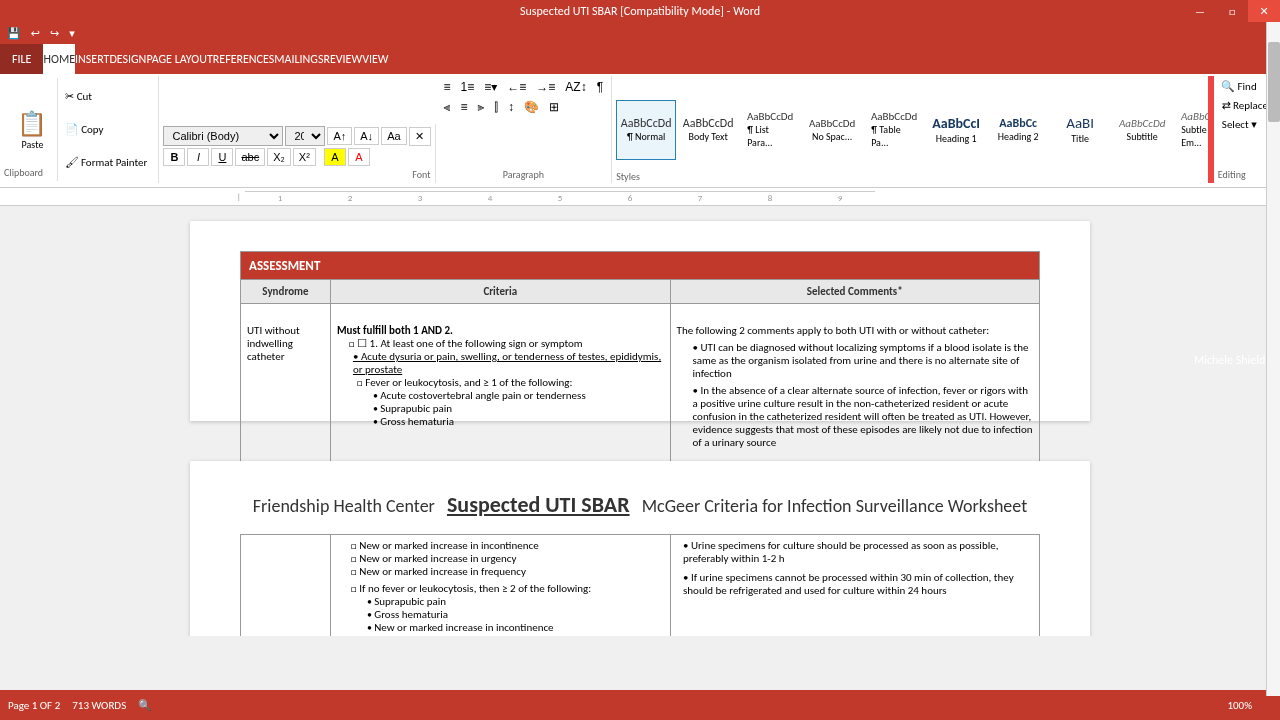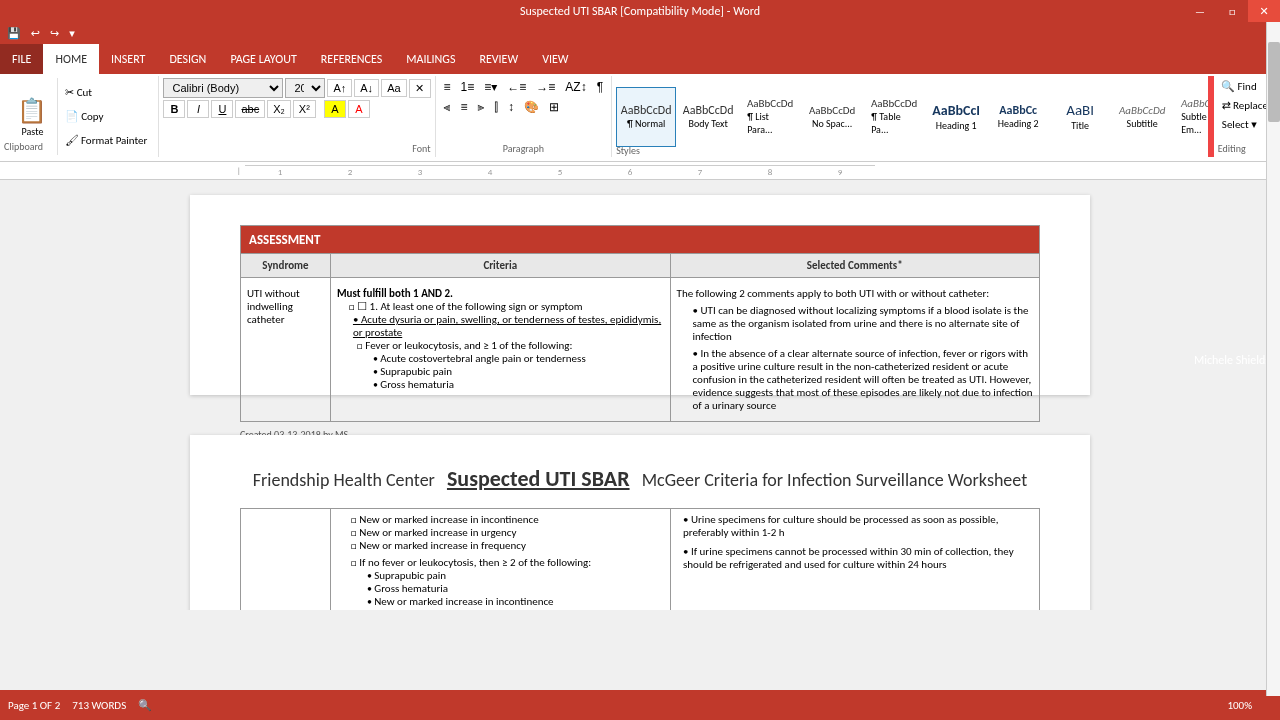--- a/index.html
+++ b/index.html
@@ -53,21 +53,21 @@
     
     #ribbon-tabs {
       display: flex;
       background: #c0392b;
       height: 30px;
       align-items: flex-end;
     }
     .ribbon-tab {
       color: white;
       font-size: 12px;
-      padding: 6px 12px;
+      padding: 6px 0;
       cursor: pointer;
       height: 100%;
       display: flex;
       align-items: center;
     }
     .ribbon-tab.active {
       background: white;
       color: #333;
     }
     .ribbon-tab-file {
@@ -281,21 +281,21 @@
     .table-header-row th {
       background: #c0392b;
       color: white;
       padding: 6px 8px;
       text-align: left;
       font-weight: bold;
       border: 1px solid #999;
     }
     .assessment-table td {
       border: 1px solid #999;
-      padding: 9px 6px;
+      padding: 20px 6px;
       vertical-align: top;
       font-size: 11px;
     }
     .syndrome-cell {
       width: 80px;
       font-weight: normal;
       font-size: 11px;
     }
     .criteria-cell {
       width: 340px;
@@ -462,21 +462,21 @@
         <span>Copy</span>
       </div>
       <div class="clipboard-sub-btn format-painter-btn">
         <span>🖌</span>
         <span>Format Painter</span>
       </div>
     </div>
     <div style="font-size:10px;color:#666;text-align:center;position:absolute;bottom:8px;left:4px;">Clipboard</div>
   </div>
 
-  <div class="font-controls" style="position:relative;">
+  <div class="font-controls" style="position:relative;margin-top:48px;">
     <div class="font-row1">
       <select class="font-selector">
         <option>Calibri (Body)</option>
       </select>
       <select class="font-size-selector">
         <option>20</option>
       </select>
       <button class="font-btn">A↑</button>
       <button class="font-btn">A↓</button>
       <button class="font-btn">Aa</button>

